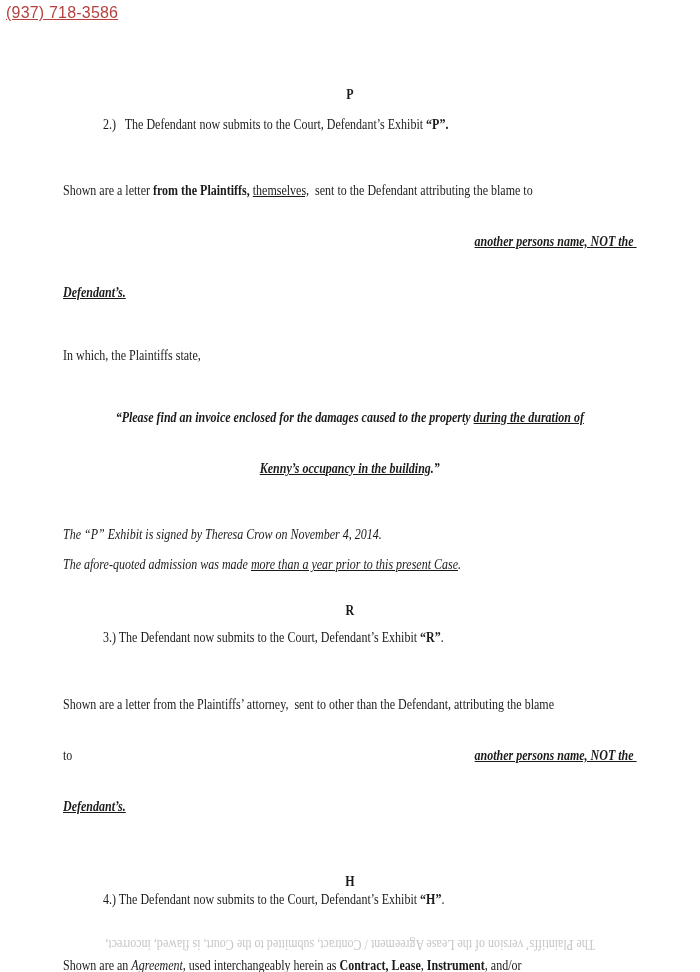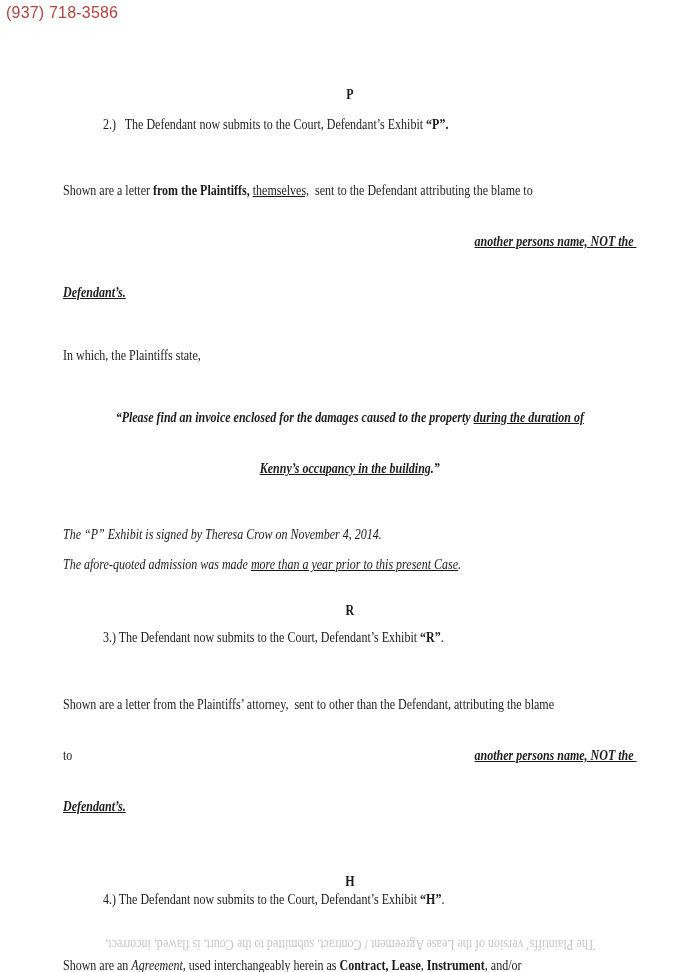--- a/index.html
+++ b/index.html
@@ -16,20 +16,21 @@
     overflow:hidden;
     font-family:"Liberation Serif", serif;
     color:var(--ink);
   }
   .phone{
     position:absolute;top:3px;left:6px;
     font-family:"Liberation Sans", sans-serif;
     font-size:16px;line-height:19px;
     color:var(--phone-red);
     letter-spacing:.2px;
+    text-decoration:underline;
   }
   
   .doc{
     position:absolute;top:0;left:63px;
     width:717px;
     transform:scaleX(0.8);
     transform-origin:0 0;
     display:flow-root;
     font-size:15px;line-height:17px;
   }

